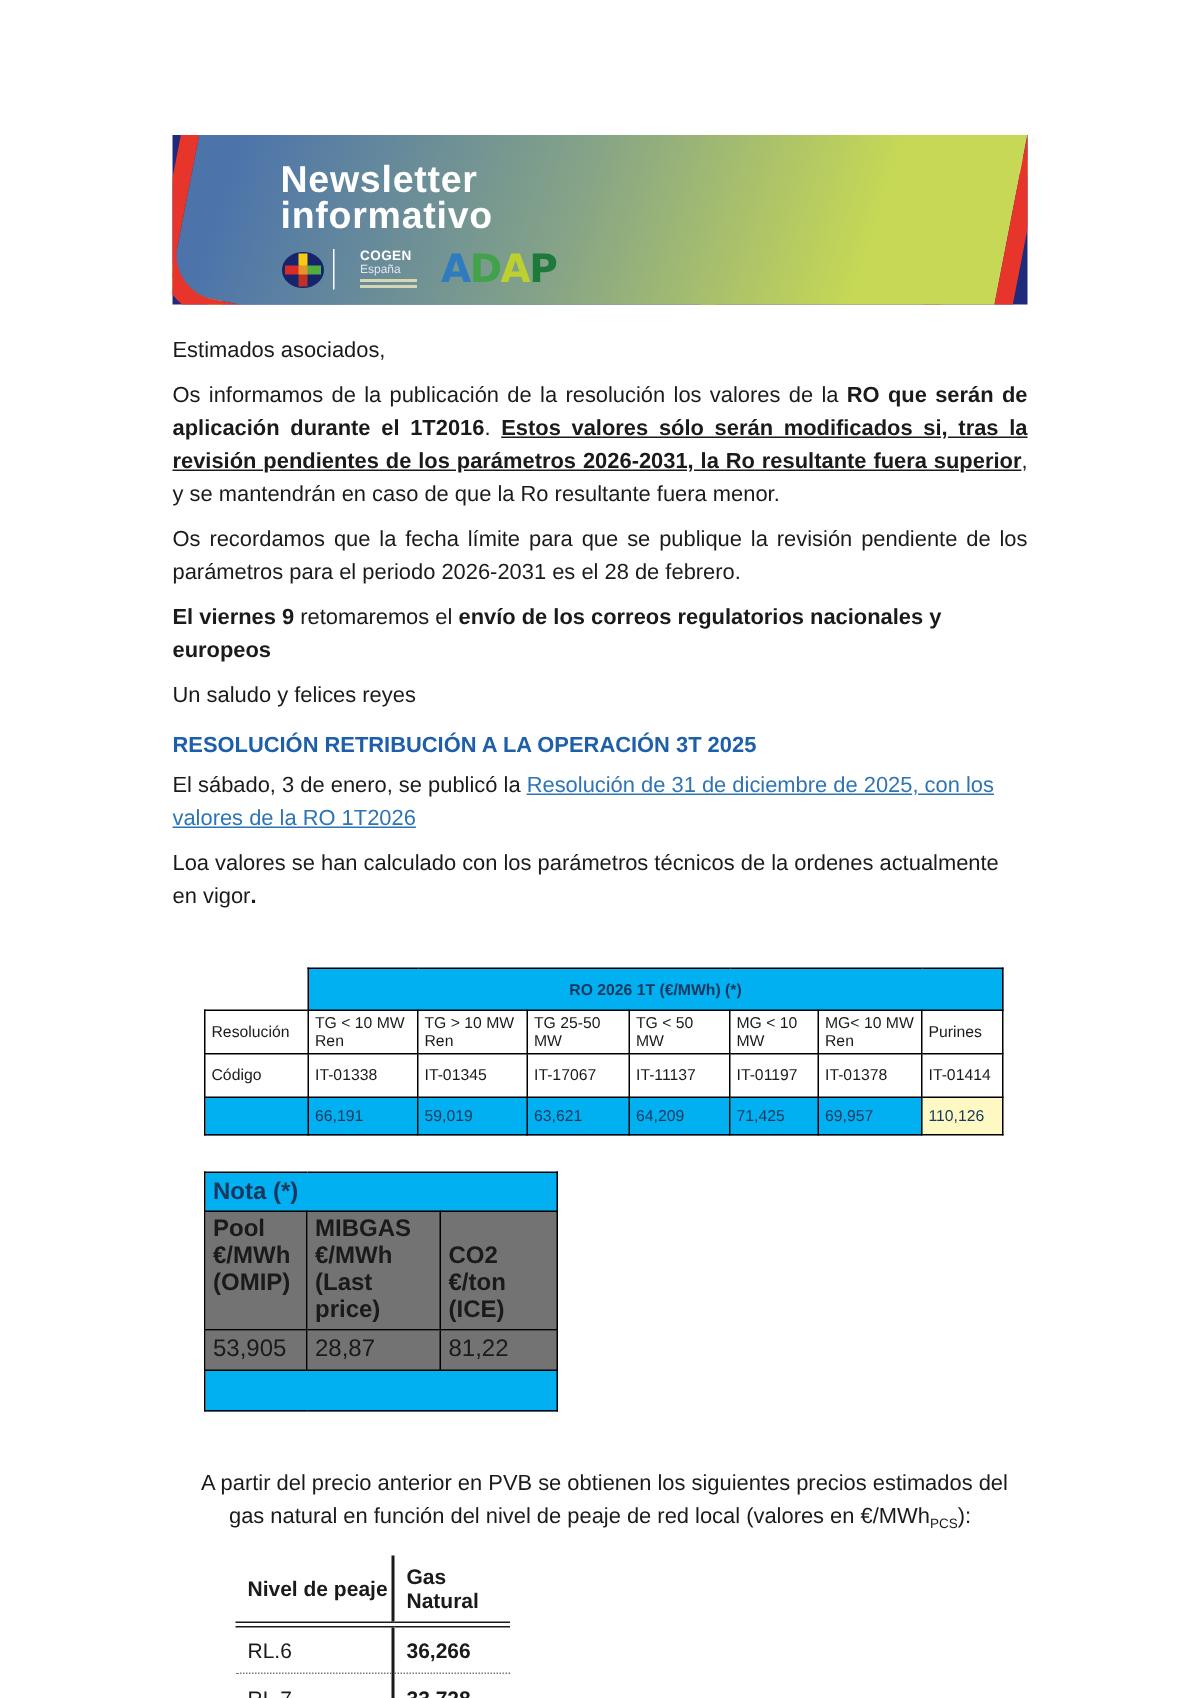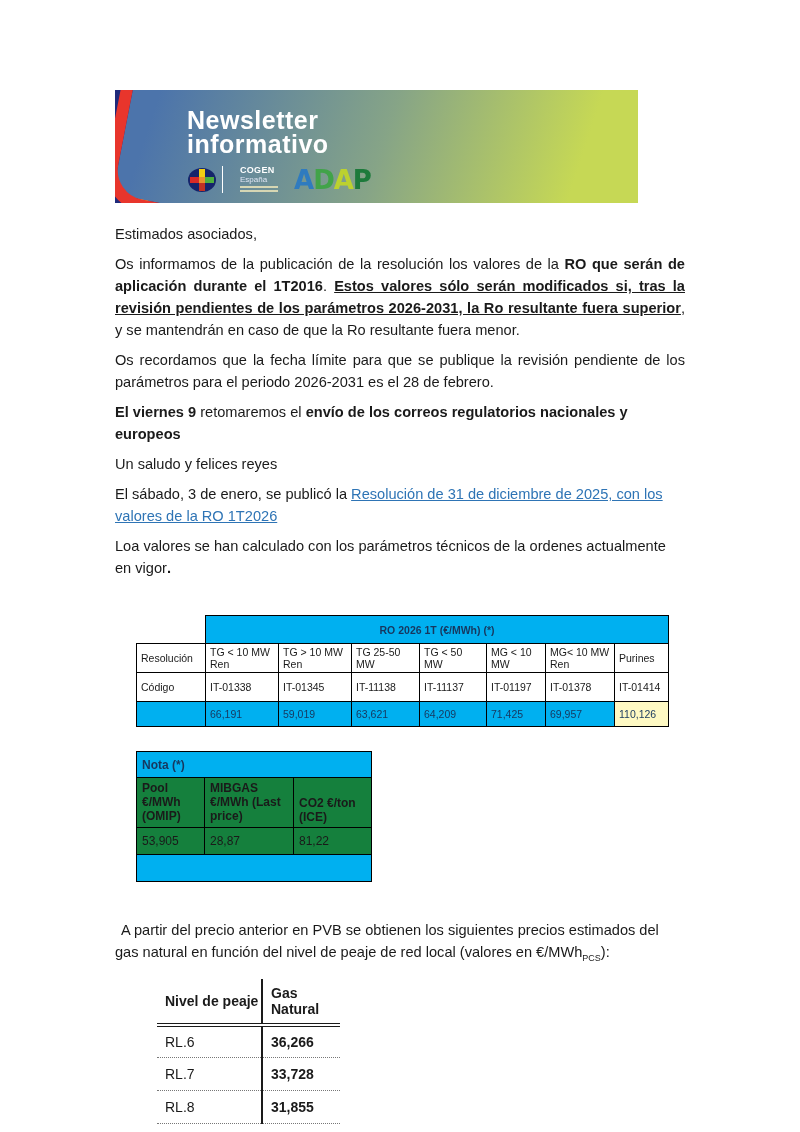--- a/index.html
+++ b/index.html
@@ -5,21 +5,21 @@
   * { box-sizing: border-box; }
   html,body { margin:0; padding:0; }
   body {
     width:800px; height:1132px; background:#ffffff; position:relative;
     font-family:"Liberation Sans","DejaVu Sans",sans-serif;
     color:#1a1a1a;
   }
   .content { position:absolute; left:115px; top:90px; width:570px; }
 
   
-  .banner { position:relative; width:523px; height:113px; background:#1f2a7b; overflow:hidden; }
+  .banner { position:relative; width:570px; height:113px; background:#1f2a7b; overflow:hidden; }
   .grad-panel {
     position:absolute; left:6px; top:-120px; width:566px; height:290px;
     transform:rotate(11deg); border-radius:42px; border:12px solid #e8352c;
     background:linear-gradient(97deg,#4c74ab 8%,#86a487 48%,#c6d855 82%);
     z-index:2;
   }
   .deco { position:absolute; border-radius:30px; background:transparent; }
   .y-tl { left:-160px; top:-150px; width:280px; height:240px; border:11px solid #f5d21a; transform:rotate(-35deg); z-index:1; }
   .y-r  { right:-130px; bottom:-150px; width:320px; height:260px; border:11px solid #f5d21a; border-radius:40px; transform:rotate(-28deg); z-index:1; }
   .y-tr { right:-25px; top:-42px; width:95px; height:62px; border:10px solid #f5d21a; border-radius:20px; transform:rotate(15deg); z-index:1; }
@@ -49,31 +49,31 @@
   table { border-collapse:collapse; }
   .ro-table { margin:36px 0 0 21px; font-size:10.5px; table-layout:fixed; width:532px; }
   .ro-table td { border:1.5px solid #000; padding:2px 4px; height:28px; vertical-align:middle; background:#fff; }
   .ro-table td.blank { border:none; background:transparent; }
   .ro-table td.cyan-title { background:#00b0f0; text-align:center; font-weight:bold; color:#17375e; }
   .ro-table tr.lblrow td { height:29px; }
   .ro-table tr.vals td { background:#00b0f0; height:25px; color:#17375e; }
   .ro-table tr.vals td.hl { background:#fef9c3; color:#17375e; }
 
   
-  .nota-table { margin:24px 0 0 21px; font-size:12px; table-layout:fixed; width:235px; }
-  .nota-table td { border:1.5px solid #000; padding:3px 5px; background:#15803d; vertical-align:top; }
+  .nota-table { margin:24px 0 0 21px; font-size:16px; table-layout:fixed; width:235px; }
+  .nota-table td { border:1.5px solid #000; padding:3px 5px; background:#737373; vertical-align:top; }
   .nota-table td.cyan { background:#00b0f0; }
   .nota-table .title-row td { height:26px; font-weight:bold; color:#17375e; vertical-align:middle; }
   .nota-table .hdr-row td { height:50px; font-weight:bold; }
   .nota-table .hdr-row td.vbottom { vertical-align:bottom;margin-top:12px; }
   .nota-table .val-row td { height:27px; vertical-align:middle; }
   .nota-table .empty-row td { height:27px; }
 
   
-  .gas-para { margin:37px 0 0 0; font-size:14.6px; line-height:22px; text-indent:6px; }
+  .gas-para { margin:37px 0 0 0; font-size:14.6px; line-height:22px; text-indent:6px;text-align:center; }
 
   
   .peaje-table { margin:10px 0 0 42px; font-size:14px; table-layout:fixed; width:183px; }
   .peaje-table td { padding:6px 0 6px 8px; height:33px; vertical-align:middle; }
   .peaje-table td.c1 { border-right:2px solid #1a1a1a; }
   .peaje-table tr.hdr td { font-weight:bold; border-bottom:4px double #1a1a1a; height:30px; }
   .peaje-table tr.row td { border-bottom:1.5px dotted #777; }
   .peaje-table td.val { font-weight:bold; }
 </style>
 </head>
@@ -122,20 +122,21 @@
   <p class="para greeting">Estimados asociados,</p>
 
   <p class="para just"><span>Os informamos de la publicación de la resolución los valores de la </span><b>RO que serán de aplicación durante el 1T2016</b><span>. </span><b class="u">Estos valores sólo serán modificados si, tras la revisión pendientes de los parámetros 2026-2031, la Ro resultante fuera superior</b><span>, y se mantendrán en caso de que la Ro resultante fuera menor.</span></p>
 
   <p class="para just">Os recordamos que la fecha límite para que se publique la revisión pendiente de los parámetros para el periodo 2026-2031 es el 28 de febrero.</p>
 
   <p class="para"><b>El viernes 9</b><span> retomaremos el </span><b>envío de los correos regulatorios nacionales y europeos</b></p>
 
   <p class="para">Un saludo y felices reyes</p>
 
+  <p class="section-heading">RESOLUCIÓN RETRIBUCIÓN A LA OPERACIÓN 3T 2025</p>
 
   <p class="para"><span>El sábado, 3 de enero, se publicó la </span><a class="doc-link">Resolución de 31 de diciembre de 2025, con los valores de la RO 1T2026</a></p>
 
   <p class="para"><span>Loa valores se han calculado con los parámetros técnicos de la ordenes actualmente en vigor</span><b>.</b></p>
 
   <table class="ro-table">
     <colgroup>
         <col style="width:69px">
         <col style="width:73px">
         <col style="width:73px">
@@ -157,21 +158,21 @@
       <td>TG 25-50 MW</td>
       <td>TG &lt; 50 MW</td>
       <td>MG &lt; 10 MW</td>
       <td>MG&lt; 10 MW Ren</td>
       <td>Purines</td>
     </tr>
     <tr class="lblrow">
       <td>Código</td>
       <td>IT-01338</td>
       <td>IT-01345</td>
-      <td>IT-11138</td>
+      <td>IT-17067</td>
       <td>IT-11137</td>
       <td>IT-01197</td>
       <td>IT-01378</td>
       <td>IT-01414</td>
     </tr>
     <tr class="vals">
       <td></td>
       <td>66,191</td>
       <td>59,019</td>
       <td>63,621</td>

